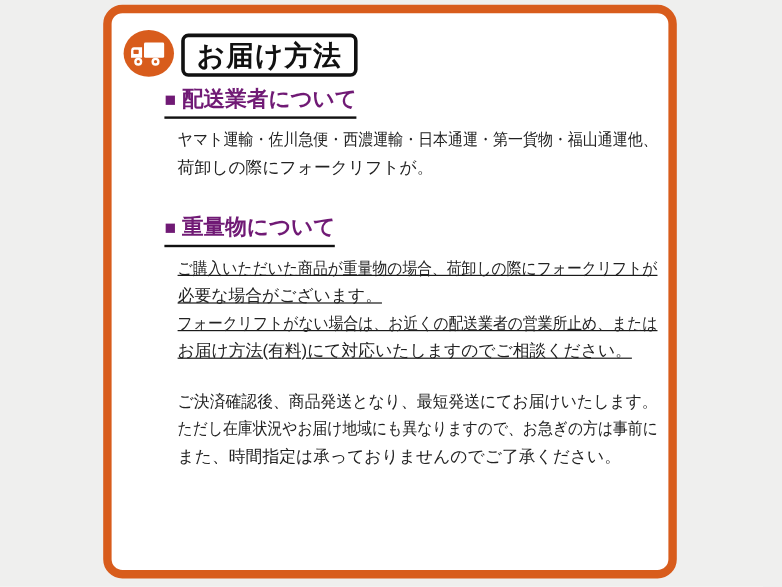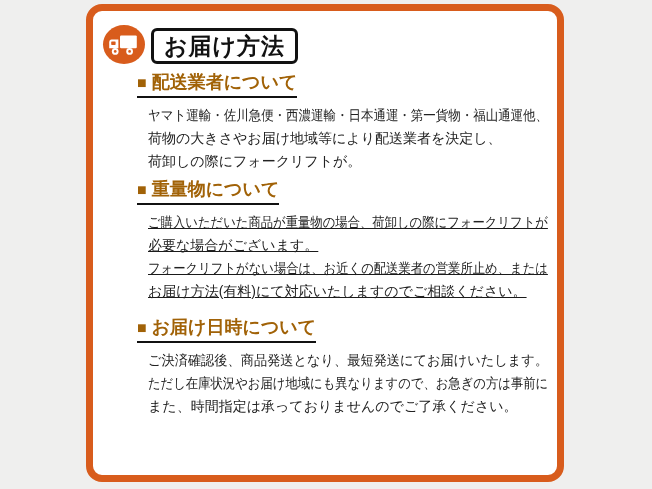--- a/index.html
+++ b/index.html
@@ -45,21 +45,21 @@
     color: #111;
   }
   .section { position: absolute; left: 44px; right: 10px; }
   .sec-header {
     display: inline-block;
     font-size: 18px;
     font-weight: 700;
     line-height: 20px;
     padding-bottom: 3px;
     border-bottom: 2px solid #111;
-    color: #a16207;
+    color: #701a75;
     white-space: nowrap;
   }
   .sec-header .bullet { margin-right: 5px; font-size: 16px; }
   .sec-body { margin-top: 6px; margin-left: 11px; }
   .body-line {
     font-size: 14px;
     line-height: 23px;
     color: #222;
     white-space: nowrap;
     transform-origin: left center;
@@ -92,41 +92,37 @@
   <div class="title-box">
     <span>お届け方法</span>
   </div>
 
   <div class="section sec-1">
     <div class="sec-header">
       <span class="bullet">■</span><span>配送業者について</span>
     </div>
     <div class="sec-body">
       <div class="body-line fit" style="transform: scaleX(0.891);">ヤマト運輸・佐川急便・西濃運輸・日本通運・第一貨物・福山通運他、</div>
-      <div class="body-line fit">荷物の大きさやお届け地域等により配送業者を決定し、</div>
       <div class="body-line fit">荷卸しの際にフォークリフトが。</div>
     </div>
   </div>
 
   <div class="section sec-2">
     <div class="sec-header">
       <span class="bullet">■</span><span>重量物について</span>
     </div>
     <div class="sec-body">
       <div class="body-line fit" style="transform: scaleX(0.881);">ご購入いただいた商品が重量物の場合、荷卸しの際にフォークリフトが</div>
       <div class="body-line fit">必要な場合がございます。</div>
       <div class="body-line fit" style="transform: scaleX(0.881);">フォークリフトがない場合は、お近くの配送業者の営業所止め、または</div>
       <div class="body-line fit">お届け方法(有料)にて対応いたしますのでご相談ください。</div>
     </div>
   </div>
 
   <div class="section sec-3">
-    <div class="sec-header">
-      <span class="bullet">■</span><span>お届け日時について</span>
-    </div>
     <div class="sec-body">
       <div class="body-line fit" style="transform: scaleX(0.943);">ご決済確認後、商品発送となり、最短発送にてお届けいたします。</div>
       <div class="body-line fit" style="transform: scaleX(0.881);">ただし在庫状況やお届け地域にも異なりますので、お急ぎの方は事前に</div>
       <div class="body-line fit">また、時間指定は承っておりませんのでご了承ください。</div>
     </div>
   </div>
 
 </div>
 
 </body></html>

